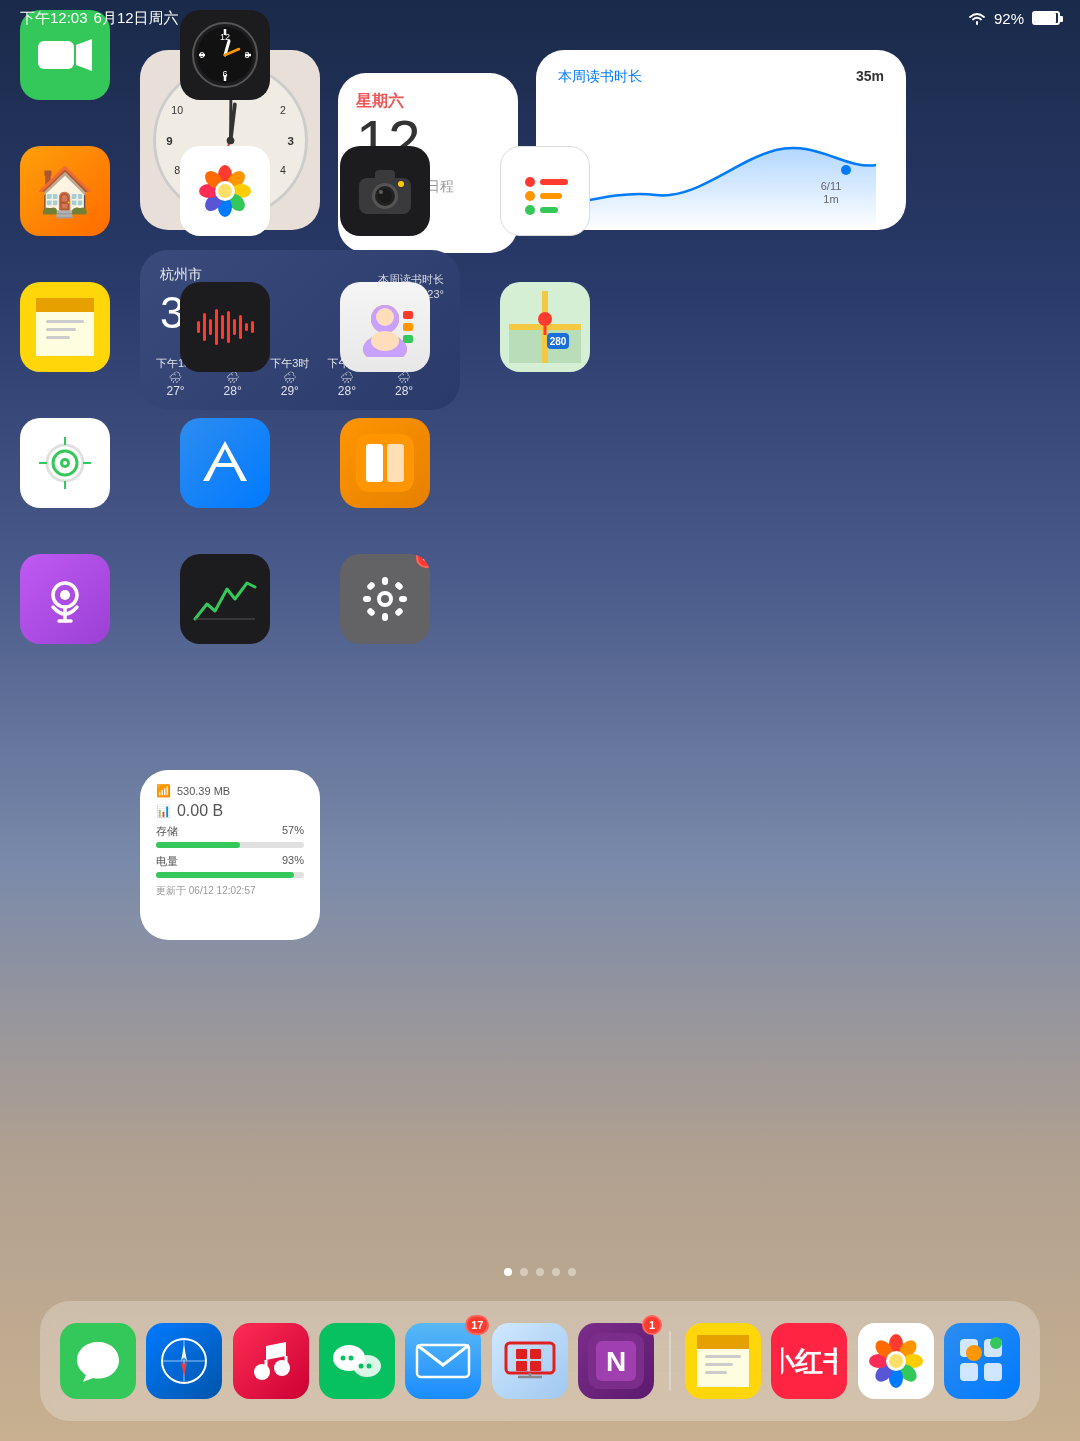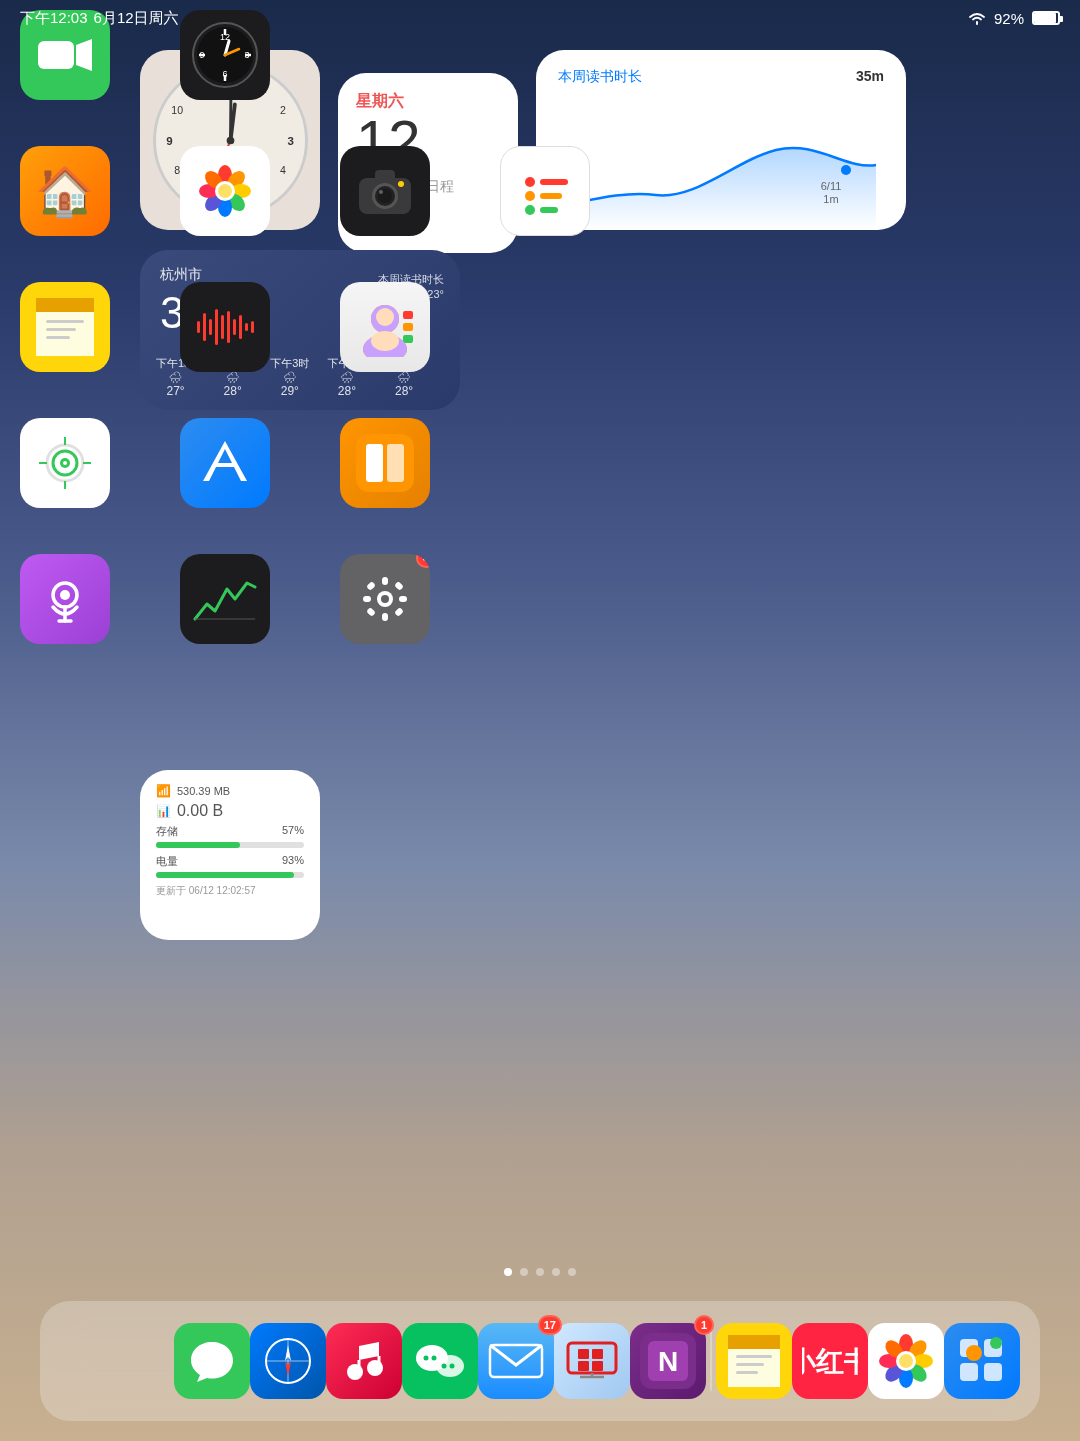--- a/index.html
+++ b/index.html
@@ -214,21 +214,21 @@
     #dock {
       position: absolute;
       bottom: 20px; left: 40px; right: 40px;
       height: 120px;
       background: rgba(255,255,255,0.25);
       backdrop-filter: blur(20px);
       -webkit-backdrop-filter: blur(20px);
       border-radius: 30px;
       display: flex;
       align-items: center;
-      justify-content: flex-end;
+      justify-content: space-between;
       padding: 14px 20px;
     }
     .dock-item {
       display: flex; flex-direction: column; align-items: center;
       cursor: pointer;
       position: relative;
     }
     .dock-icon {
       width: 76px; height: 76px;
       border-radius: 17px;
@@ -536,20 +536,38 @@
         <rect x="48" y="38" width="10" height="8" rx="2" fill="#34c759"></rect>
         <circle cx="30" cy="22" r="14" fill="#c8a0ff"></circle>
         <ellipse cx="30" cy="52" rx="22" ry="14" fill="#c8a0ff"></ellipse>
 
         <circle cx="30" cy="20" r="9" fill="#ffddbb"></circle>
         <ellipse cx="30" cy="44" rx="14" ry="10" fill="#ffddbb"></ellipse>
       </svg>
     </div>
     <span class="app-label">通讯录</span>
   </div>
+  <div class="app-item">
+    <div class="app-icon" style="background:#d4efd4;">
+      <svg width="72" height="72" viewBox="0 0 72 72">
+        <rect width="72" height="72" rx="16" fill="#d4efd4"></rect>
+        <rect x="0" y="36" width="72" height="36" rx="0" fill="#b8ddb8"></rect>
+
+        <path d="M36,0 L36,72" stroke="#f5c842" stroke-width="6"></path>
+        <path d="M0,36 L72,36" stroke="#f5c842" stroke-width="6"></path>
+
+        <rect x="38" y="42" width="22" height="16" rx="4" fill="#1a6ed8"></rect>
+        <text x="49" y="54" text-anchor="middle" fill="white" font-size="10" font-weight="bold">280</text>
+
+        <circle cx="36" cy="28" r="7" fill="#ff3b30"></circle>
+        <path d="M36,35 L36,44" stroke="#ff3b30" stroke-width="3"></path>
+      </svg>
+    </div>
+    <span class="app-label">地图</span>
+  </div>
 </div>
 
 <div id="apps-row4">
   <div class="app-item">
     <div class="app-icon" style="background:white;">
       <svg width="64" height="64" viewBox="0 0 64 64">
         <rect width="64" height="64" rx="14" fill="white"></rect>
         <circle cx="32" cy="32" r="18" fill="none" stroke="#e0e0e0" stroke-width="3"></circle>
         <circle cx="32" cy="32" r="12" fill="none" stroke="#34c759" stroke-width="3"></circle>
         <circle cx="32" cy="32" r="5" fill="#34c759"></circle>

